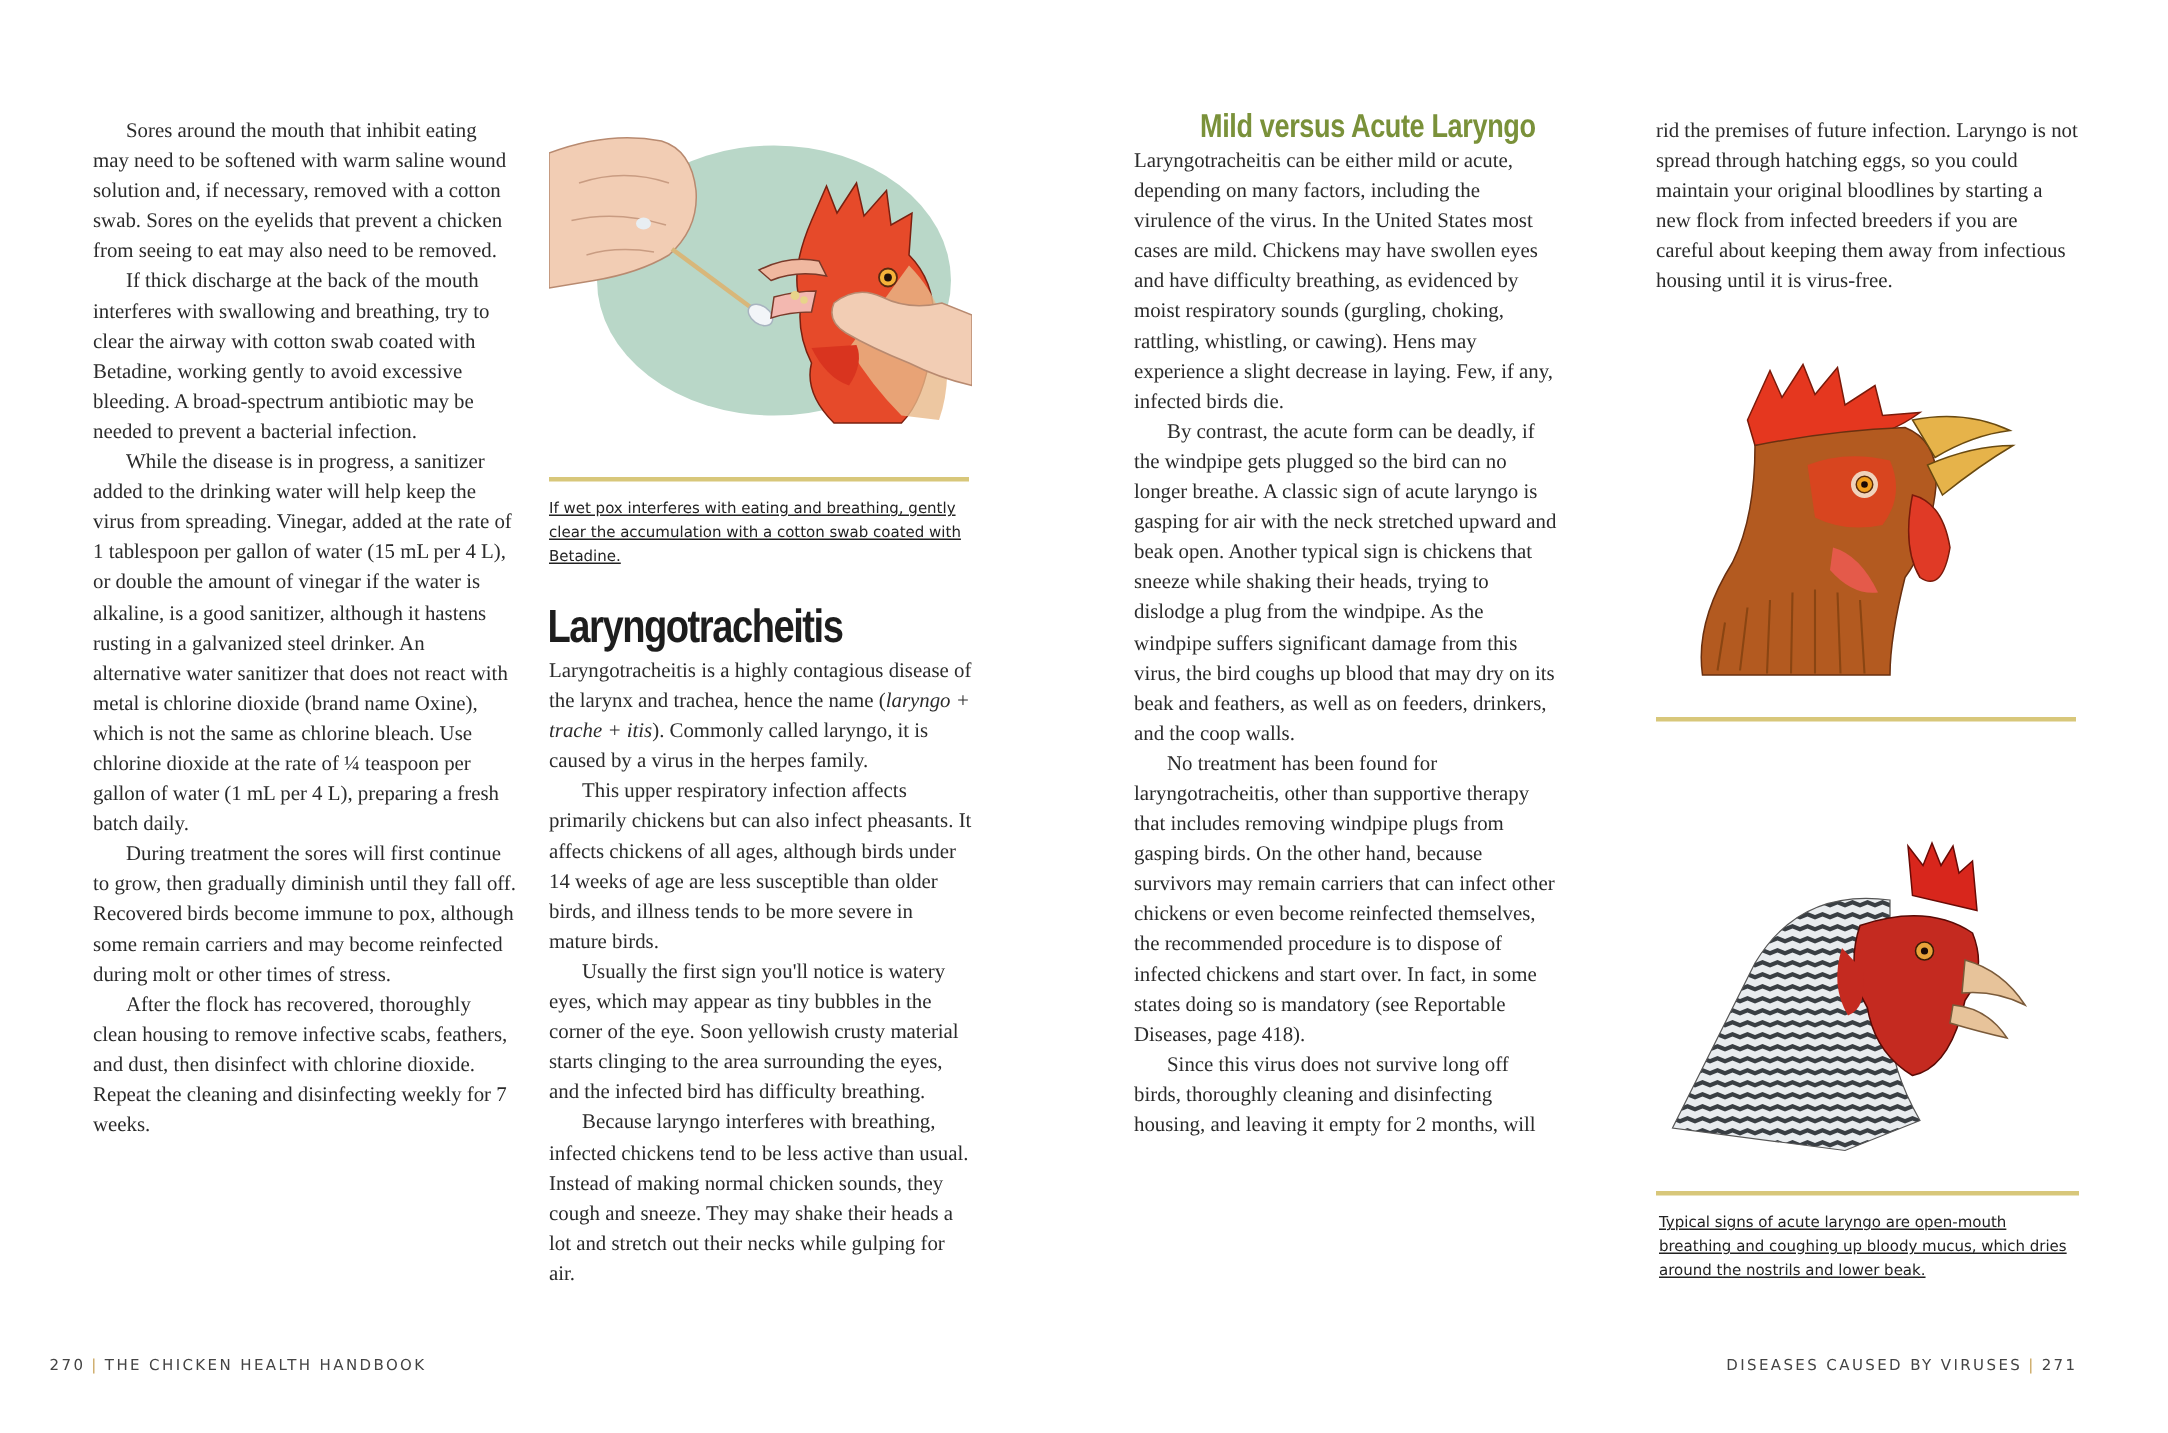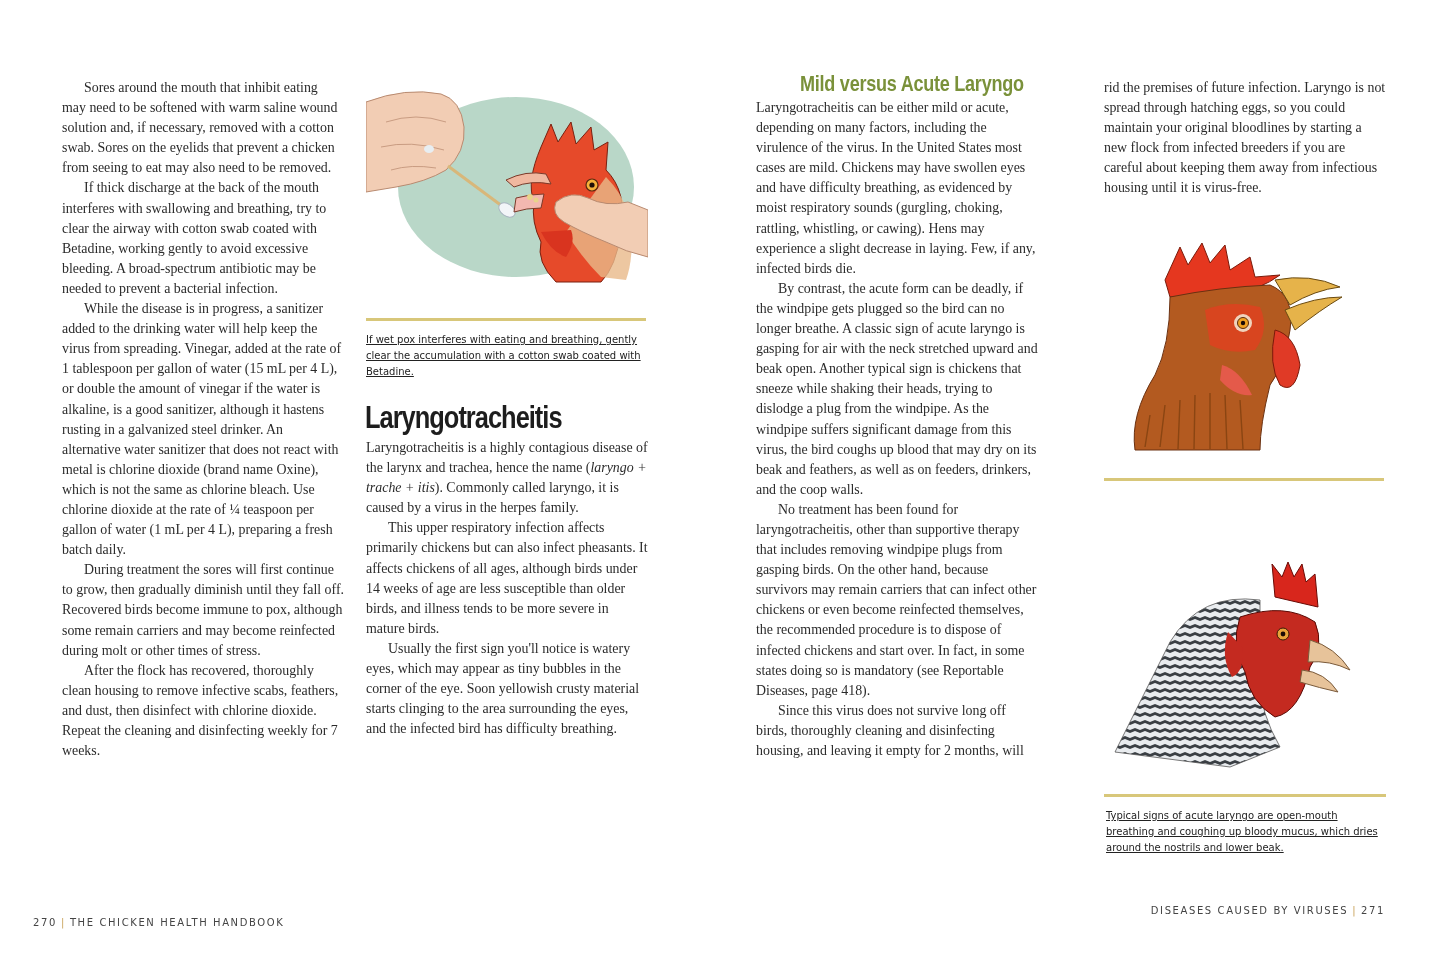--- a/index.html
+++ b/index.html
@@ -61,23 +61,24 @@
 
   <div class="rule" style="left:366px; top:318px; width:280px;"></div>
   <div class="caption" style="left:366px; top:332px; width:282px;">If wet pox interferes with eating and breathing, gently clear the accumulation with a cotton swab coated with Betadine.</div>
 
   <div class="h-main">Laryngotracheitis</div>
 
   <div class="col col-b">
     <p class="noindent"><span>Laryngotracheitis is a highly contagious disease of the larynx and trachea, hence the name (</span><em>laryngo + trache + itis</em><span>). Commonly called laryngo, it is caused by a virus in the herpes family.</span></p>
     <p>This upper respiratory infection affects primarily chickens but can also infect pheasants. It affects chickens of all ages, although birds under 14 weeks of age are less susceptible than older birds, and illness tends to be more severe in mature birds.</p>
     <p>Usually the first sign you'll notice is watery eyes, which may appear as tiny bubbles in the corner of the eye. Soon yellowish crusty material starts clinging to the area surrounding the eyes, and the infected bird has difficulty breathing.</p>
+    <p>Because laryngo interferes with breathing, infected chickens tend to be less active than usual. Instead of making normal chicken sounds, they cough and sneeze. They may shake their heads a lot and stretch out their necks while gulping for air.</p>
   </div>
 
-  <div class="footer" style="left:33px;margin-top:12px;">
+  <div class="footer" style="left:33px;">
     <span>270</span><span class="bar">|</span><span>THE CHICKEN HEALTH HANDBOOK</span>
   </div>
 
   <div class="h-sub">Mild versus Acute Laryngo</div>
 
   <div class="col col-c">
     <p class="noindent">Laryngotracheitis can be either mild or acute, depending on many factors, including the virulence of the virus. In the United States most cases are mild. Chickens may have swollen eyes and have difficulty breathing, as evidenced by moist respiratory sounds (gurgling, choking, rattling, whistling, or cawing). Hens may experience a slight decrease in laying. Few, if any, infected birds die.</p>
     <p>By contrast, the acute form can be deadly, if the windpipe gets plugged so the bird can no longer breathe. A classic sign of acute laryngo is gasping for air with the neck stretched upward and beak open. Another typical sign is chickens that sneeze while shaking their heads, trying to dislodge a plug from the windpipe. As the windpipe suffers significant damage from this virus, the bird coughs up blood that may dry on its beak and feathers, as well as on feeders, drinkers, and the coop walls.</p>
     <p>No treatment has been found for laryngotracheitis, other than supportive therapy that includes removing windpipe plugs from gasping birds. On the other hand, because survivors may remain carriers that can infect other chickens or even become reinfected themselves, the recommended procedure is to dispose of infected chickens and start over. In fact, in some states doing so is mandatory (see Reportable Diseases, page 418).</p>
     <p>Since this virus does not survive long off birds, thoroughly cleaning and disinfecting housing, and leaving it empty for 2 months, will</p>

